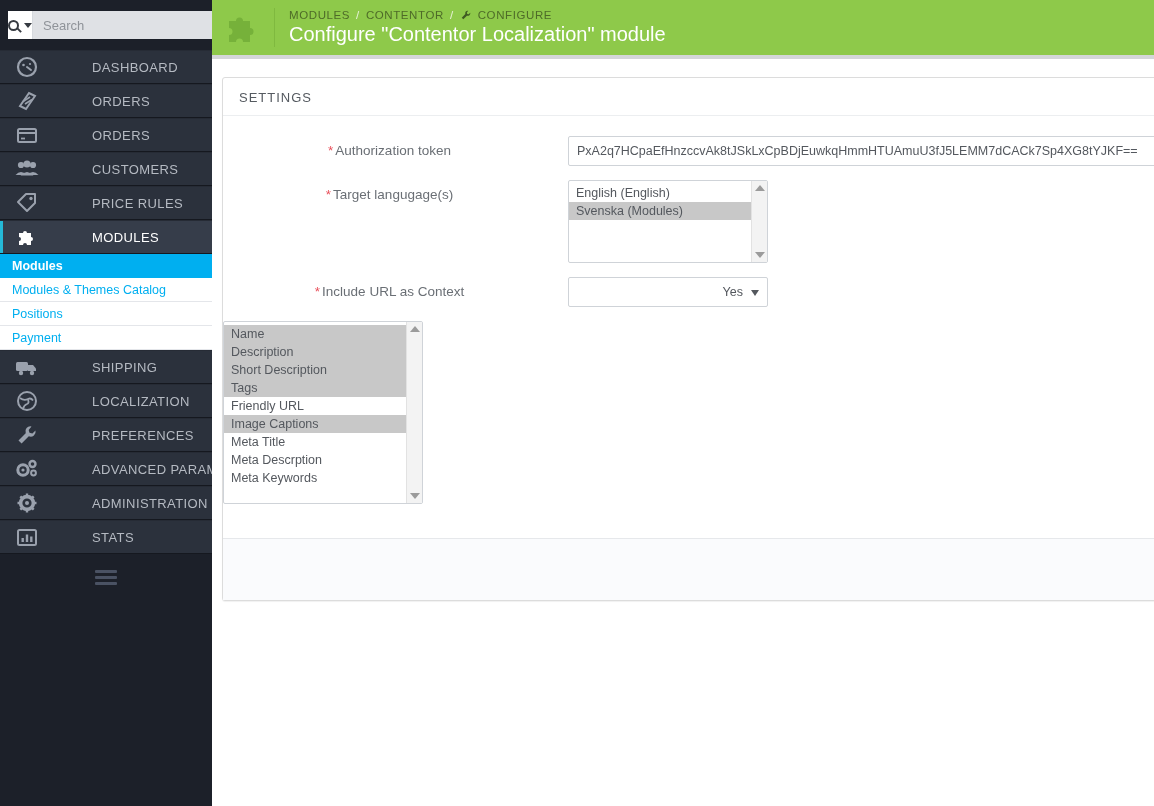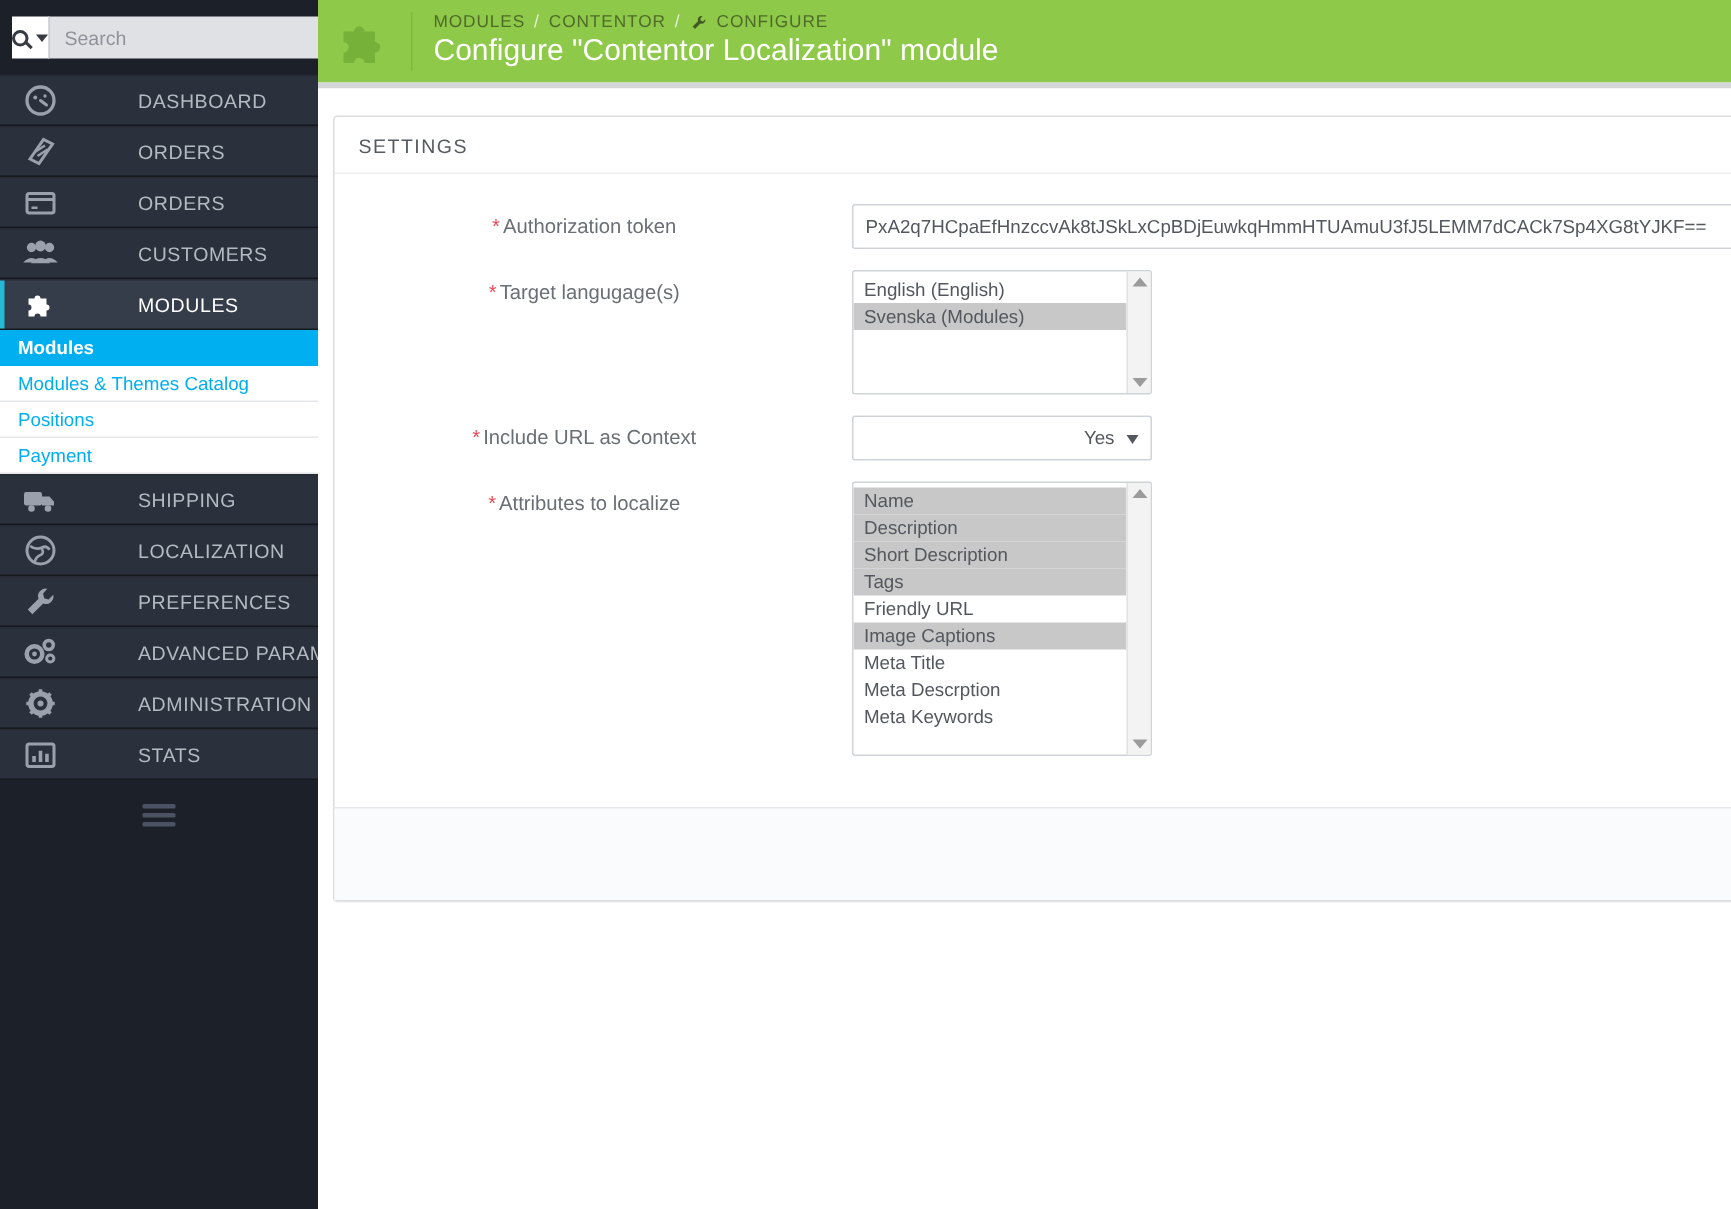--- a/index.html
+++ b/index.html
@@ -343,20 +343,29 @@
             <circle cx="19" cy="8" r="3.1" fill="#9aa1ad"></circle>
             <circle cx="13" cy="7" r="3.6" fill="#9aa1ad"></circle>
             <path d="M1.5 18 q5.5-6 11-0 z" fill="#9aa1ad"></path>
             <path d="M13.5 18 q5.5-6 11-0 z" fill="#9aa1ad"></path>
             <path d="M6.5 18.5 q6.5-7 13-0 z" fill="#9aa1ad"></path>
           </svg>
       </span>
       <span class="nav-label">CUSTOMERS</span>
     </div>
 
+    <div class="nav-item">
+      <span class="ico">
+        <svg width="24" height="24" viewBox="0 0 24 24">
+            <path d="M3 11 L11 3 H20 V12 L12 20 Z" fill="none" stroke="#9aa1ad" stroke-width="2" stroke-linejoin="round"></path>
+            <circle cx="16" cy="7.5" r="1.7" fill="#9aa1ad"></circle>
+          </svg>
+      </span>
+      <span class="nav-label">PRICE RULES</span>
+    </div>
 
     <div class="nav-item active">
       <span class="ico">
         <svg width="24" height="24" viewBox="0 0 24 24">
             <path d="M4 8 h4 a2 2 0 1 1 4 0 h4 v4 a2 2 0 1 1 0 4 v4 h-4 a2 2 0 1 0 -4 0 H4 v-4 a2 2 0 1 0 0 -4 Z" fill="#ffffff"></path>
           </svg>
       </span>
       <span class="nav-label">MODULES</span>
     </div>
 
@@ -517,23 +526,20 @@
               <select class="dropdown">
                 <option>Yes</option>
                 <option>No</option>
               </select>
               <span class="sel-caret"></span>
             </div>
           </div>
         </div>
 
         <div class="form-row" style="margin-top:6px;">
-          <div class="form-label">
-            <span class="req">*</span><span>Attributes to localize</span>
-          </div>
           <div class="form-field">
             <div class="listbox attr-box">
               <div class="opts">
                 <div class="opt sel">Name</div>
                 <div class="opt sel">Description</div>
                 <div class="opt sel">Short Description</div>
                 <div class="opt sel">Tags</div>
                 <div class="opt">Friendly URL</div>
                 <div class="opt sel">Image Captions</div>
                 <div class="opt">Meta Title</div>

